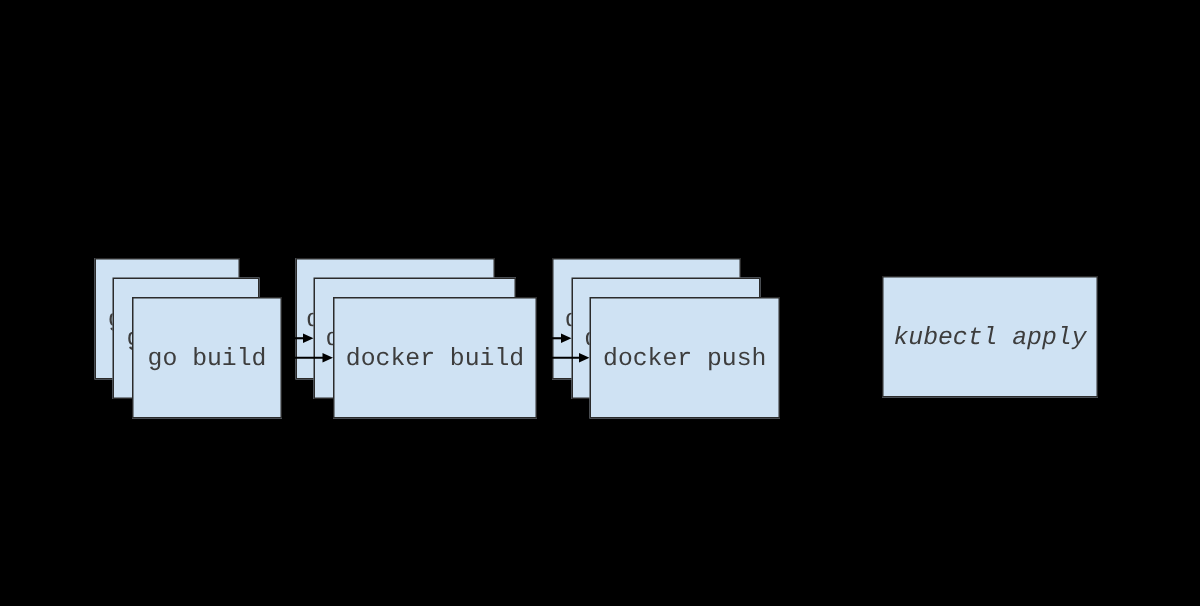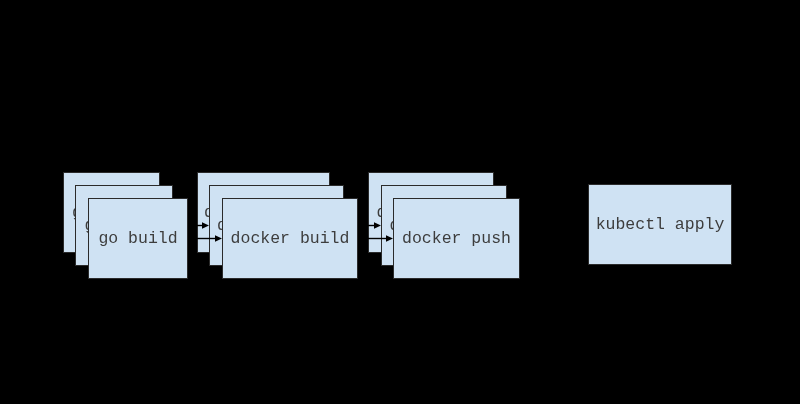--- a/index.html
+++ b/index.html
@@ -34,21 +34,21 @@
   .b1c { left:88px;  top:198px; width:100px; height:81px; z-index:4; }
   
   .b2a { left:197px; top:172px; width:133px; height:81px; z-index:1; }
   .b2b { left:209px; top:185px; width:135px; height:81px; z-index:2; }
   .b2c { left:222px; top:198px; width:136px; height:81px; z-index:4; }
   
   .b3a { left:368px; top:172px; width:126px; height:81px; z-index:1; }
   .b3b { left:381px; top:185px; width:126px; height:81px; z-index:2; }
   .b3c { left:393px; top:198px; width:127px; height:81px; z-index:4; }
   
-  .b4  { left:588px; top:184px; width:144px; height:81px; z-index:4; }
+  .b4  { left:588px; top:184px; width:144px; height:81px; z-index:4;font-style:italic; }
   .arrows {
     position:absolute;
     z-index:3;
   }
   .arrows line    { stroke:#000000; stroke-width:1.4; }
   .arrows polygon { fill:#000000; }
 </style>
 </head>
 <body>
 

